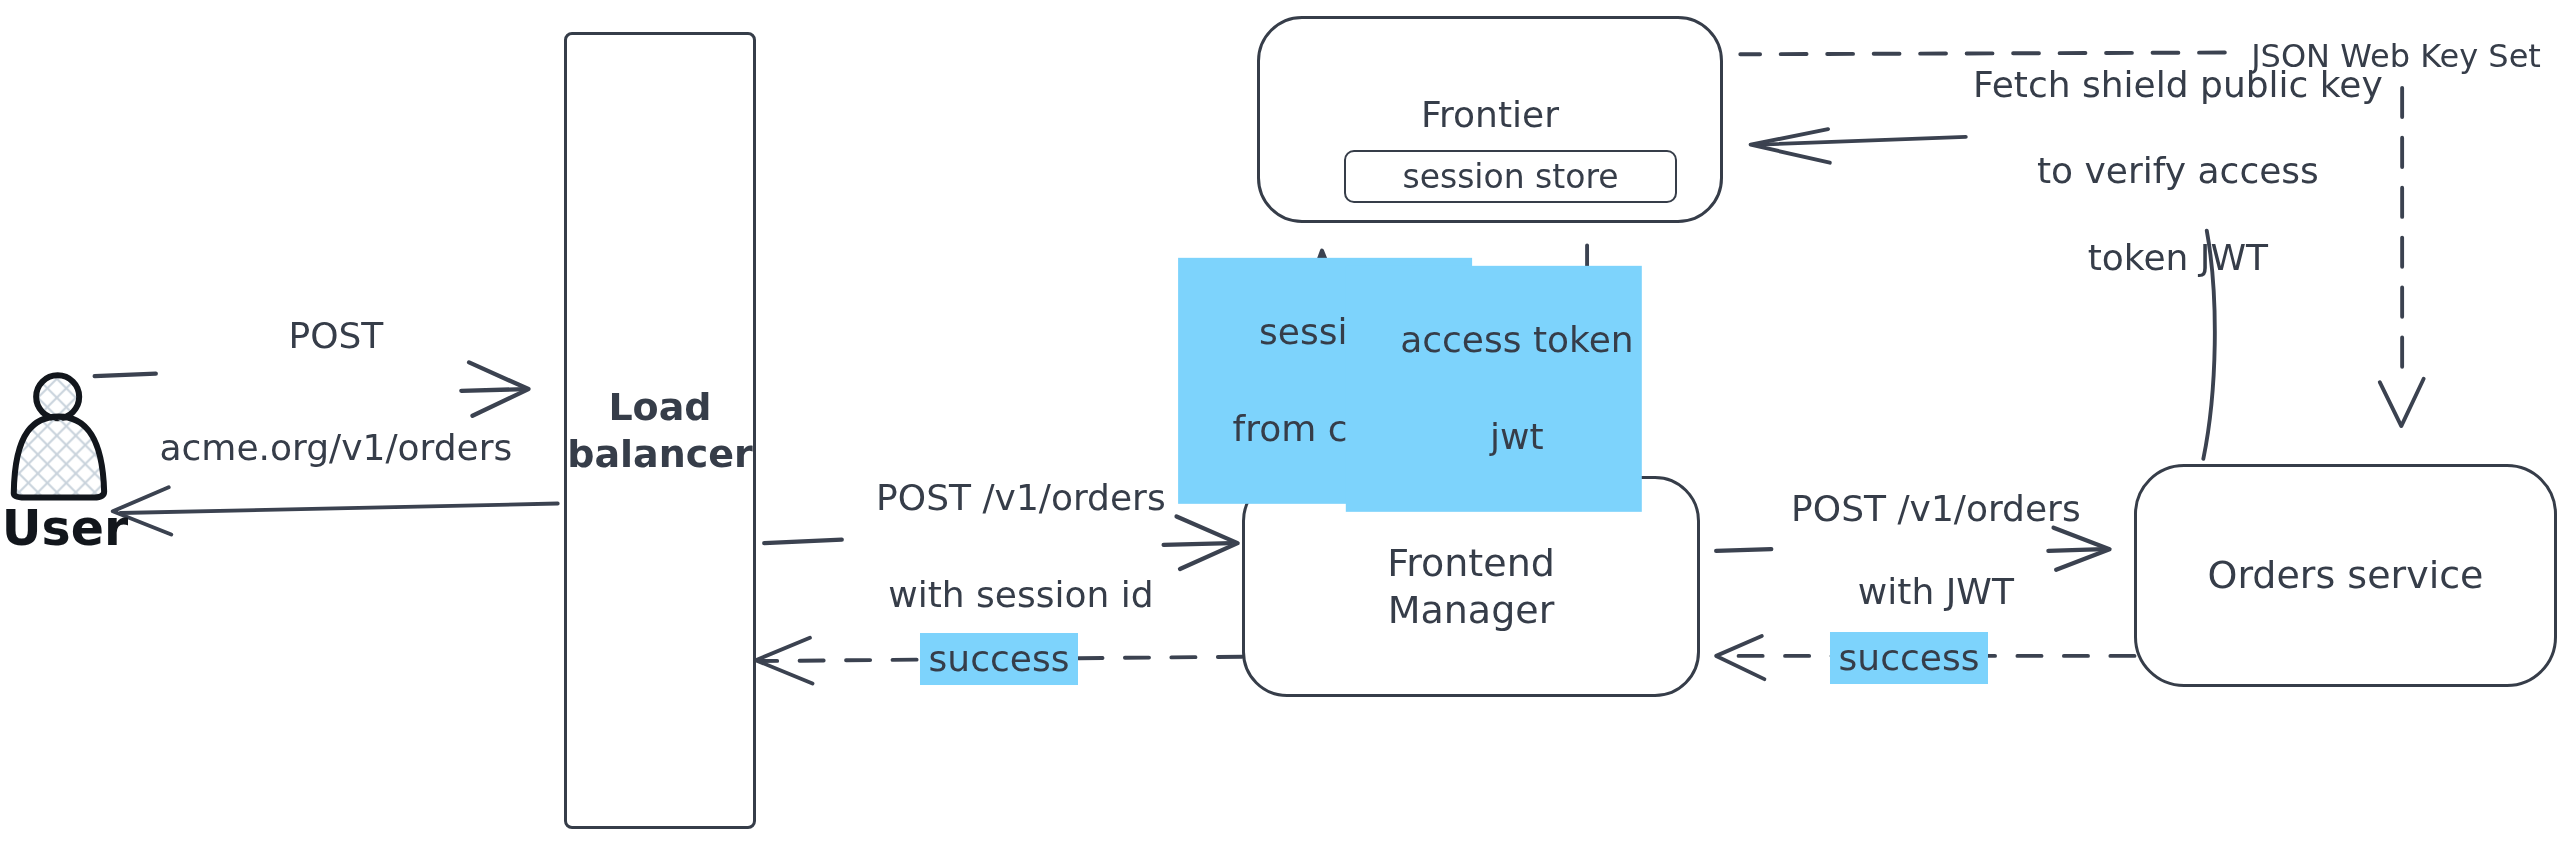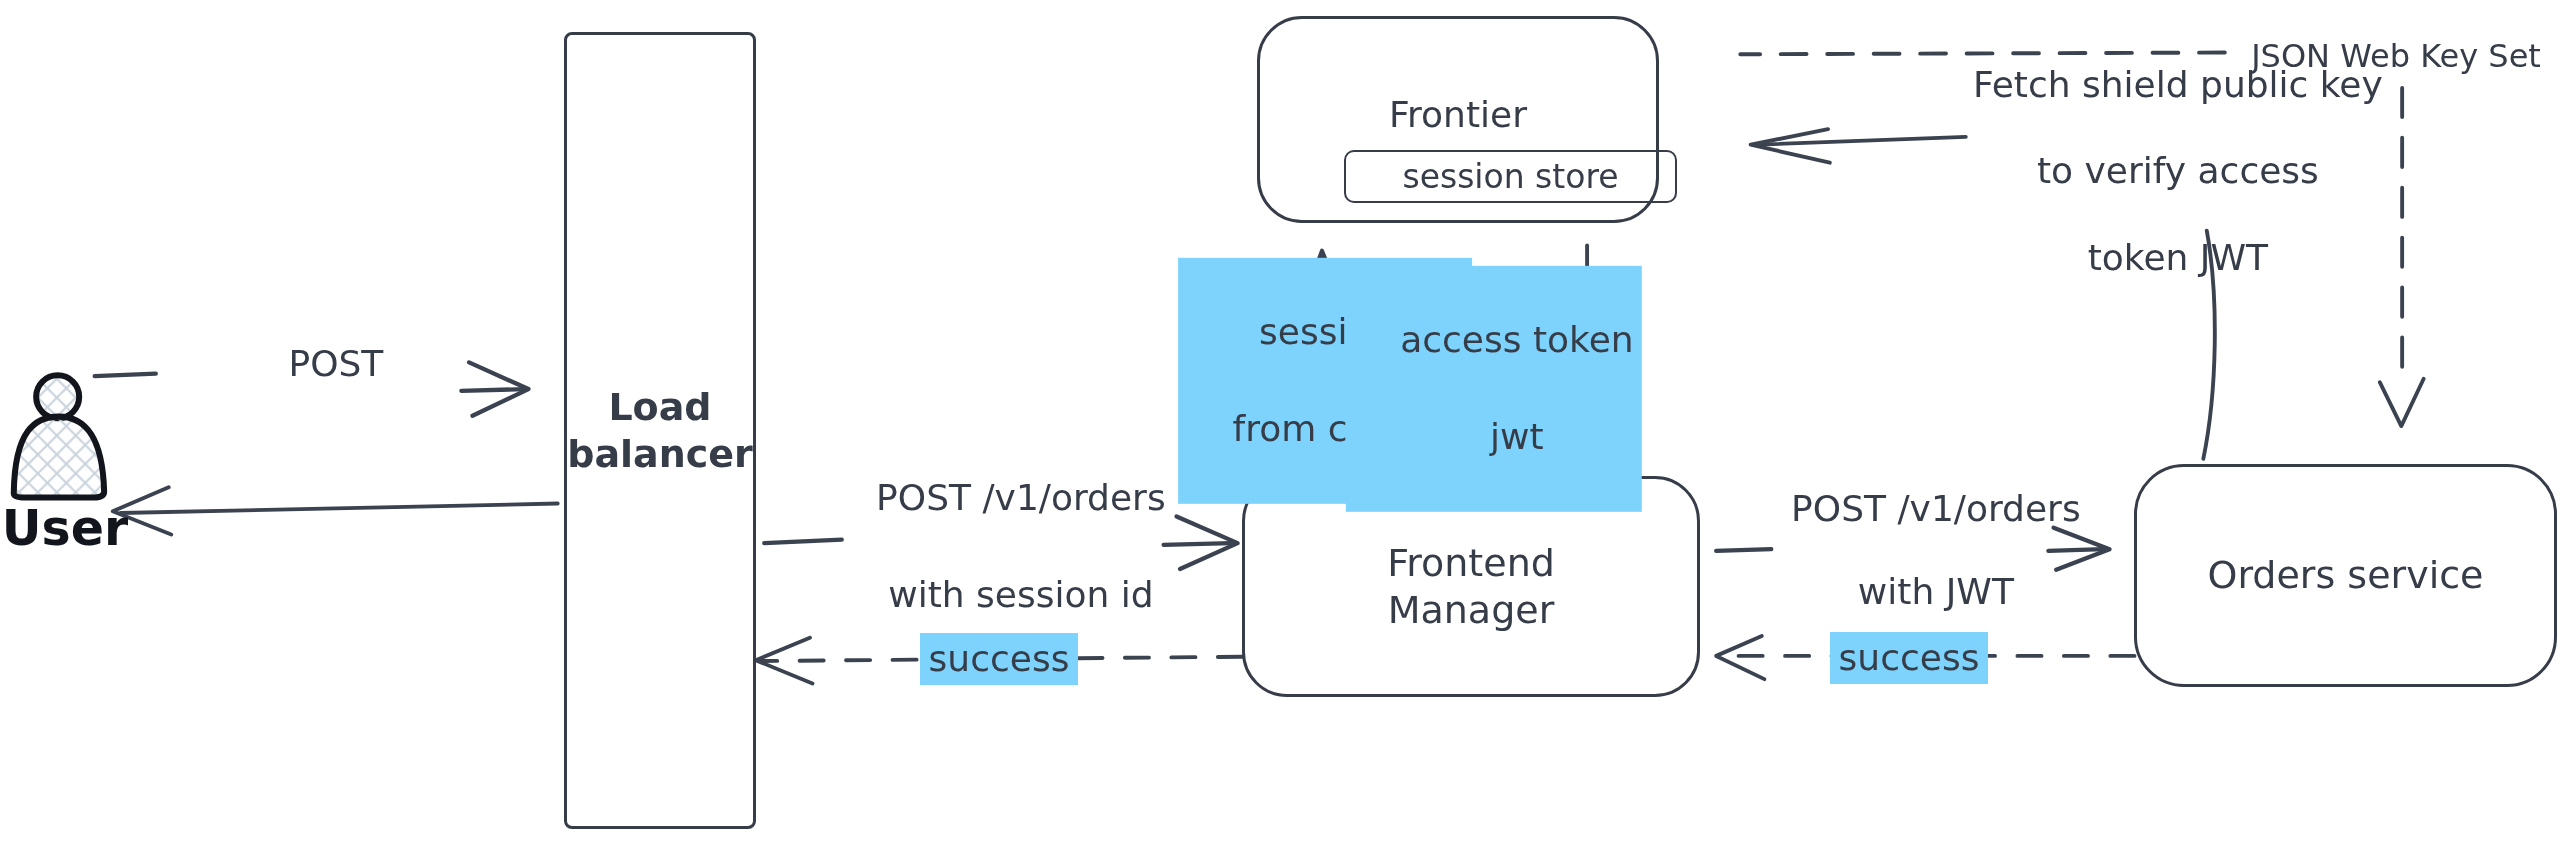--- a/index.html
+++ b/index.html
@@ -116,39 +116,40 @@
       <path d="M2560,533 C2576,455 2578,345 2564,268"></path>
       <path d="M2284,159 L2044,168"></path>
       <polyline points="2124,150 2034,168 2126,189"></polyline>
     </g>
   </svg>
 
   <div class="node" style="left:564px;top:32px;width:192px;height:797px;border-radius:8px;font-weight:bold;">
     <div class="node-label"><span>Load</span><br><span>balancer</span></div>
   </div>
 
-  <div class="node" style="left:1257px;top:16.4px;width:402px;height:207px;border-radius:45px;">
+  <div class="node" style="left:1257px;top:16.4px;width:466px;height:207px;border-radius:45px;">
     <div class="node-label" style="position:absolute;left:50%;top:96px;transform:translate(-50%,-50%);font-size:36px;">Frontier</div>
     <div class="node" style="left:68px;top:131px;width:333px;height:53px;border-radius:10px;border-width:2.6px;margin-left:16px;">
       <div class="node-label" style="font-size:33px;">session store</div>
     </div>
   </div>
 
   <div class="node" style="left:1242px;top:476px;width:458px;height:221px;border-radius:45px;">
     <div class="node-label"><span>Frontend</span><br><span>Manager</span></div>
   </div>
 
   <div class="node" style="left:2134px;top:464px;width:423px;height:223px;border-radius:50px;">
     <div class="node-label">Orders service</div>
   </div>
 
   <div class="user-label" style="left:65px;top:528px;">User</div>
 
   <div class="lbl no-bg" style="left:313px;top:392px;line-height:1.55;">
     <span>POST</span><br>
+    <span>acme.org/v1/orders</span>
   </div>
 
   <div class="lbl no-bg" style="left:998px;top:547px;">
     <span>POST /v1/orders</span><br>
     <span>with session id</span>
   </div>
 
   <div class="lbl" style="left:999px;top:659px;">success</div>
 
   <div class="lbl" style="left:1325px;top:381px;">

